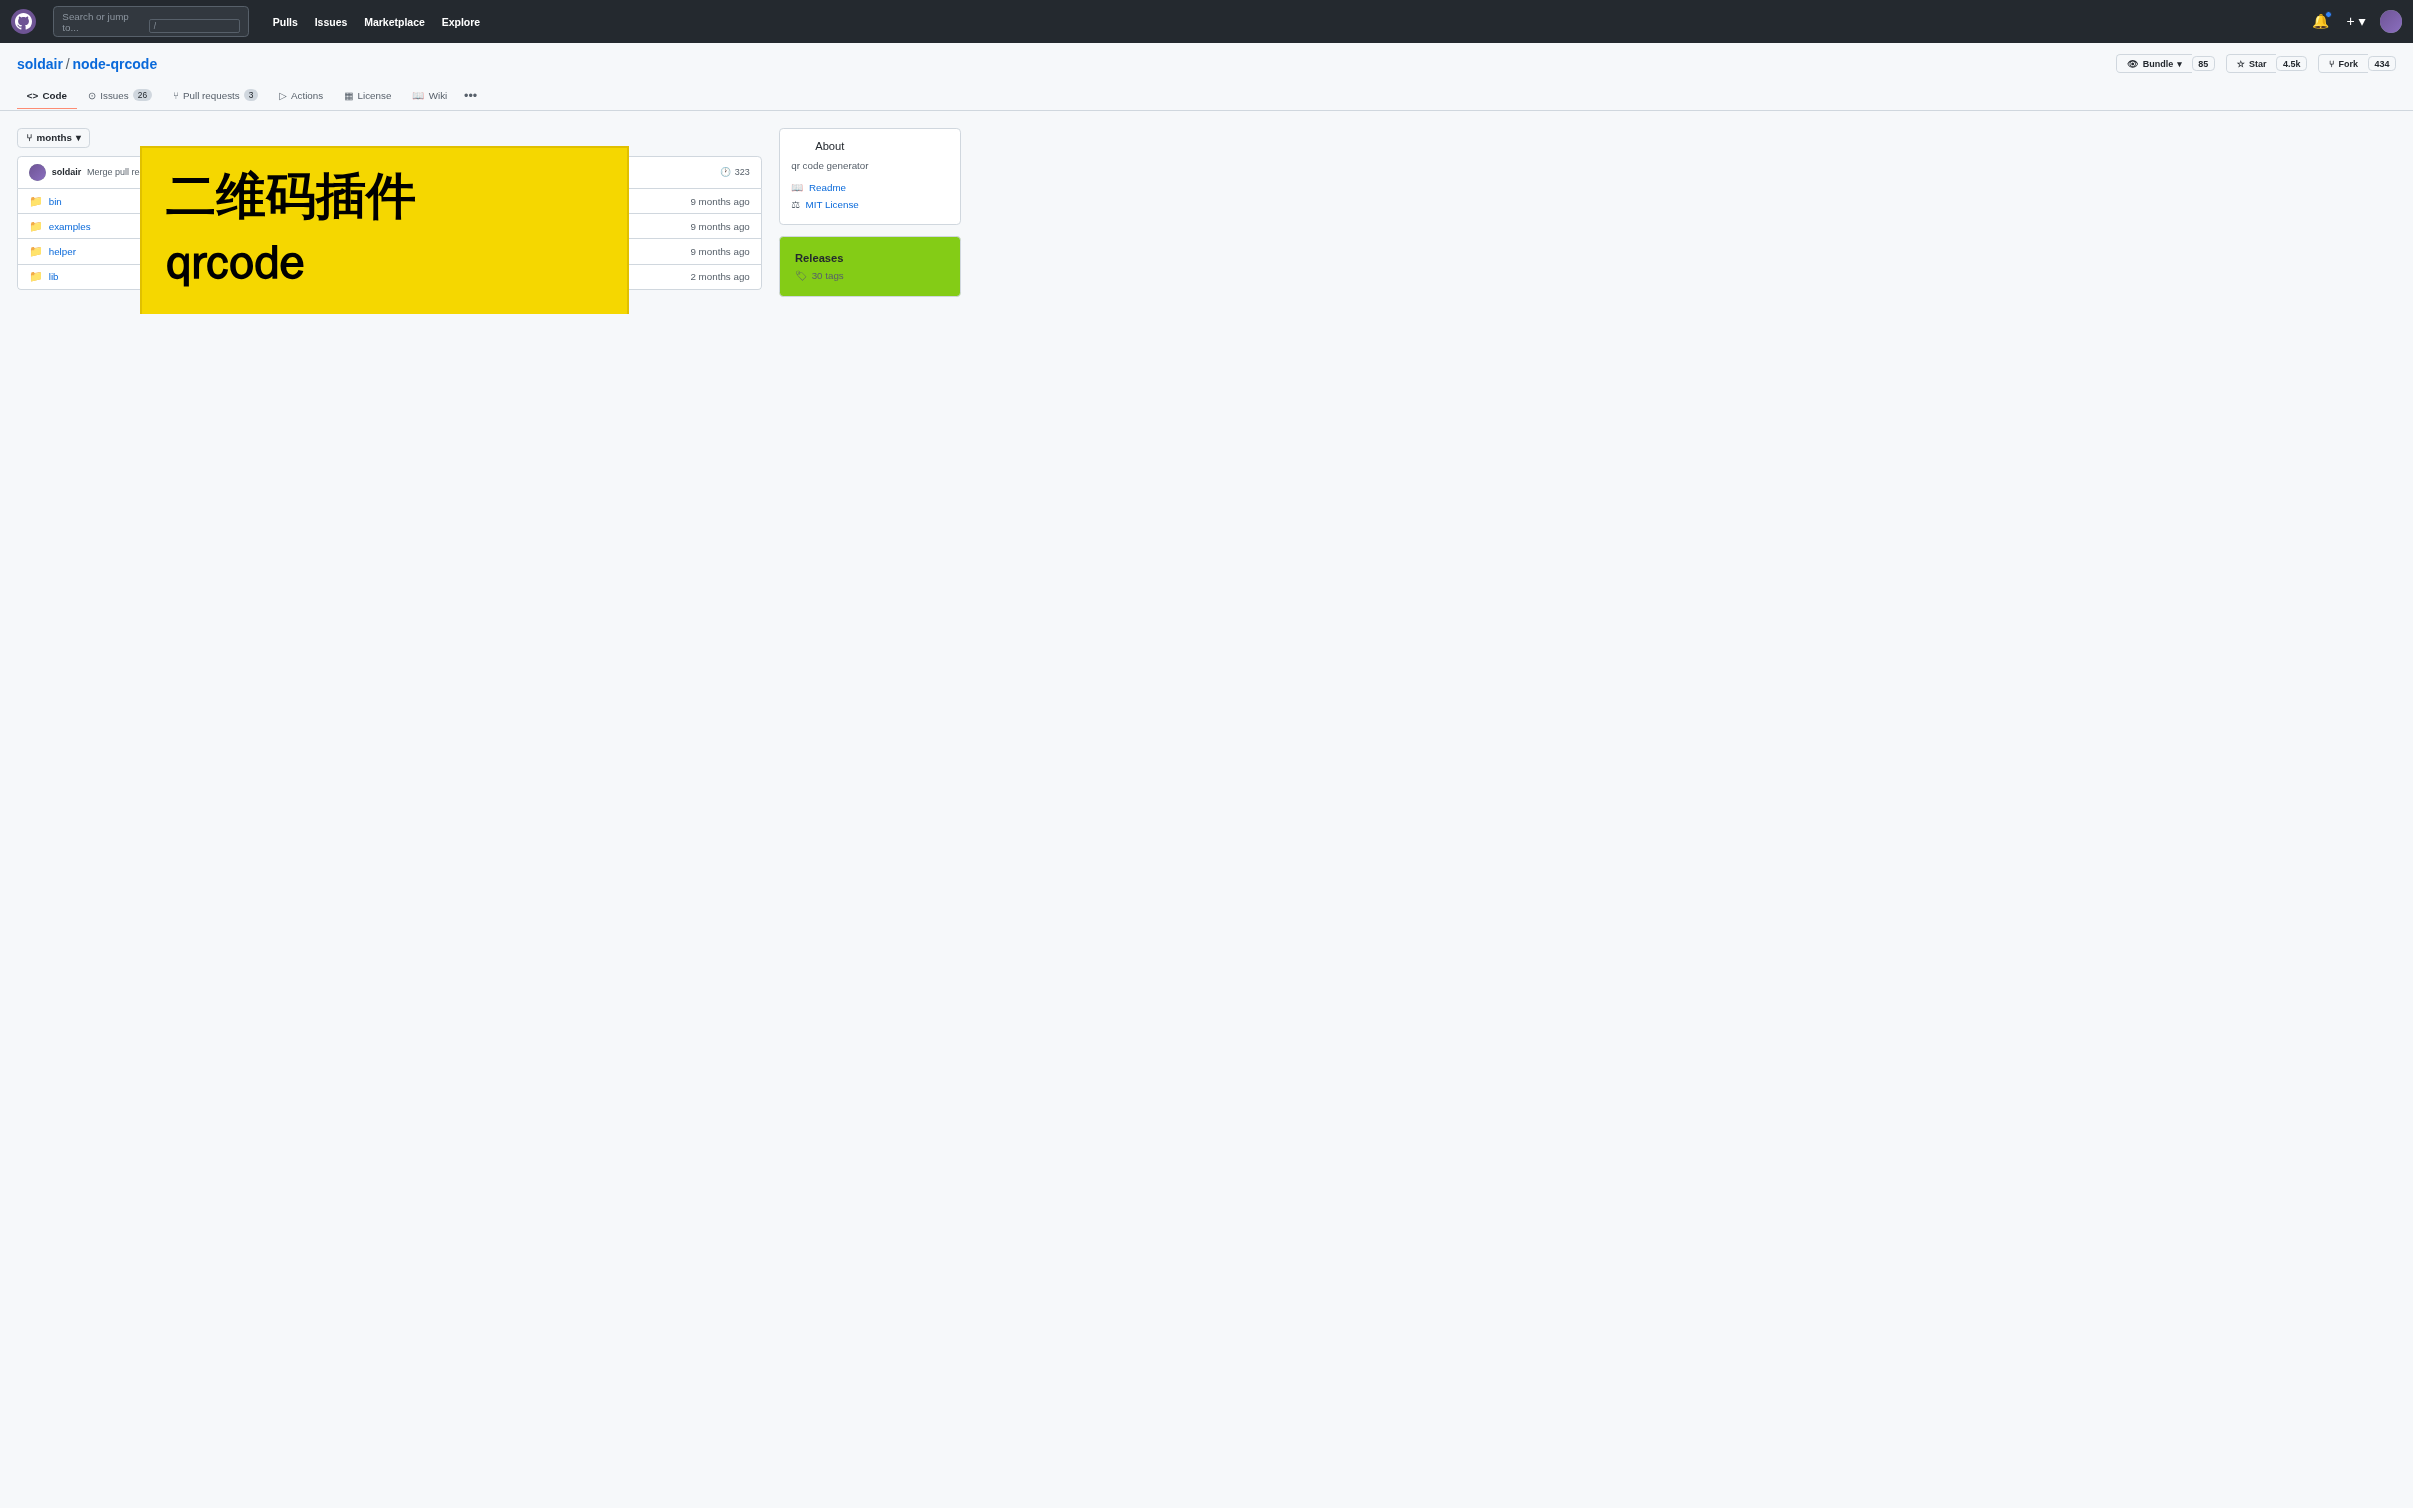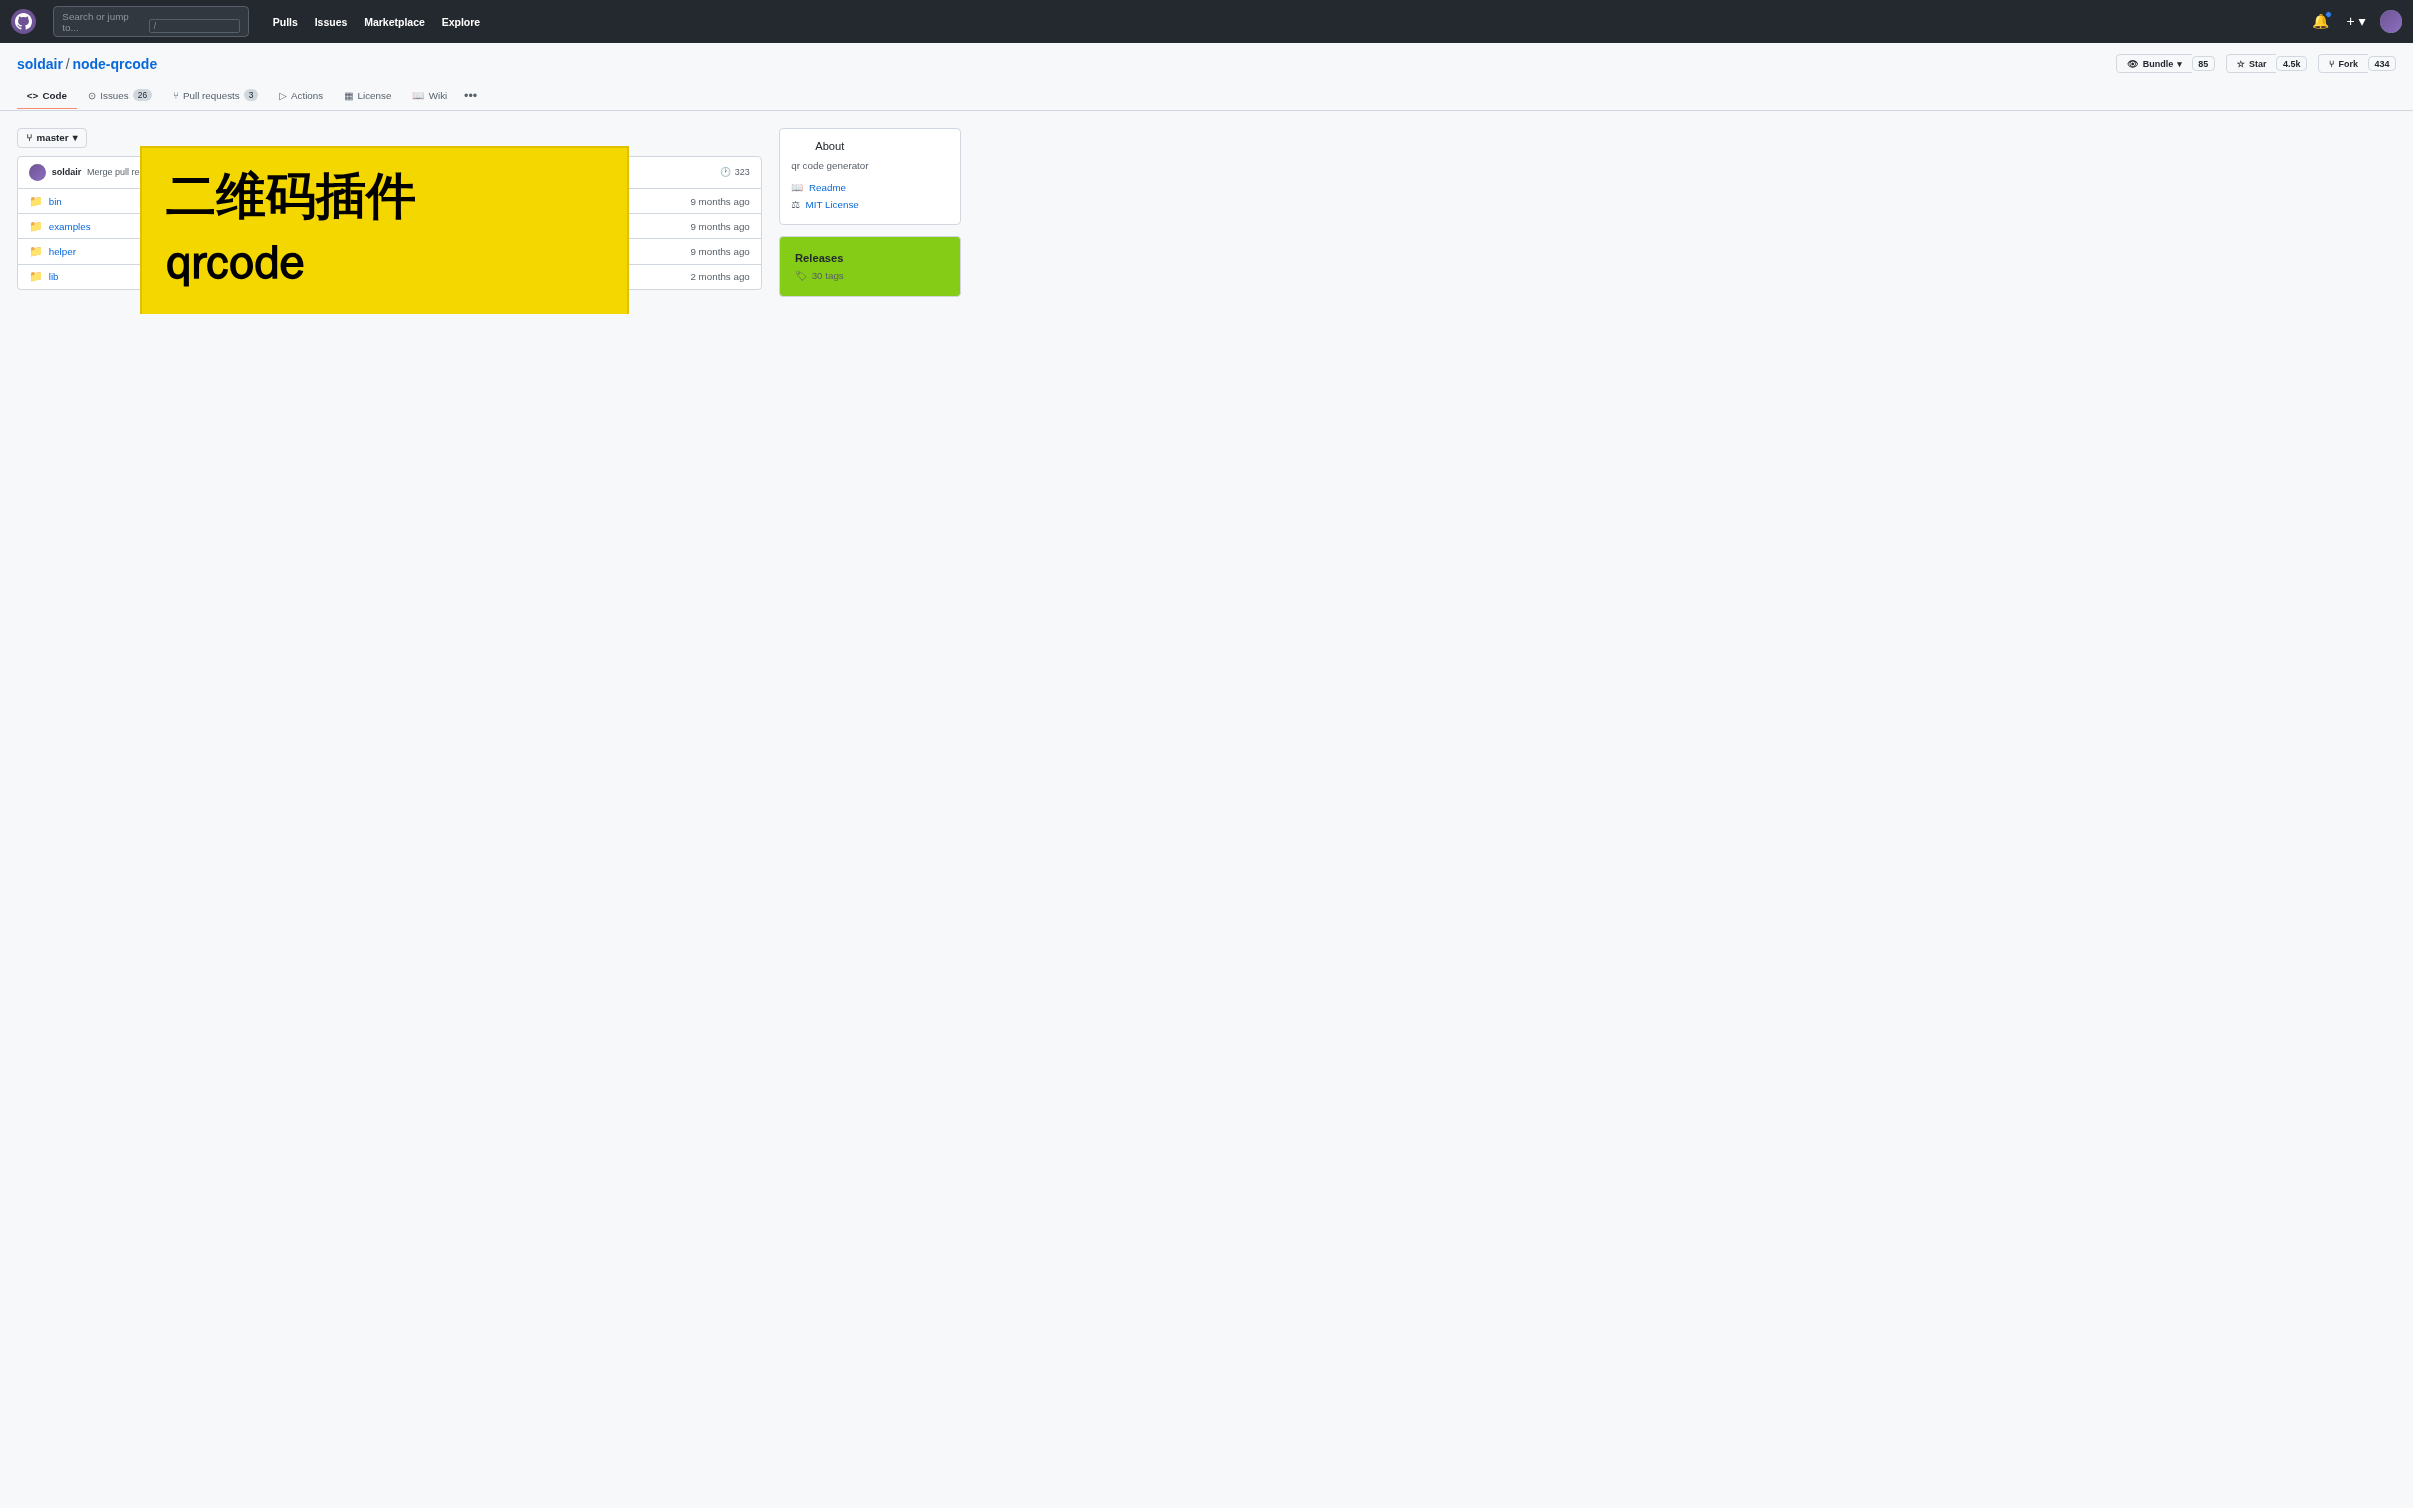--- a/index.html
+++ b/index.html
@@ -468,21 +468,21 @@
     <span class="tab-more">•••</span>
   </div>
 </div>
 
 <div class="main-content">
   <div class="repo-main">
 
     <div class="file-header">
       <div class="branch-selector">
         <span>⑂</span>
-        <span>master</span>
+        <span>months</span>
         <span>▾</span>
       </div>
     </div>
 
     <div class="commit-bar">
       <div class="commit-avatar">
         <div class="commit-avatar-img"></div>
       </div>
       <span class="commit-author">soldair</span>
       <span class="commit-message">

